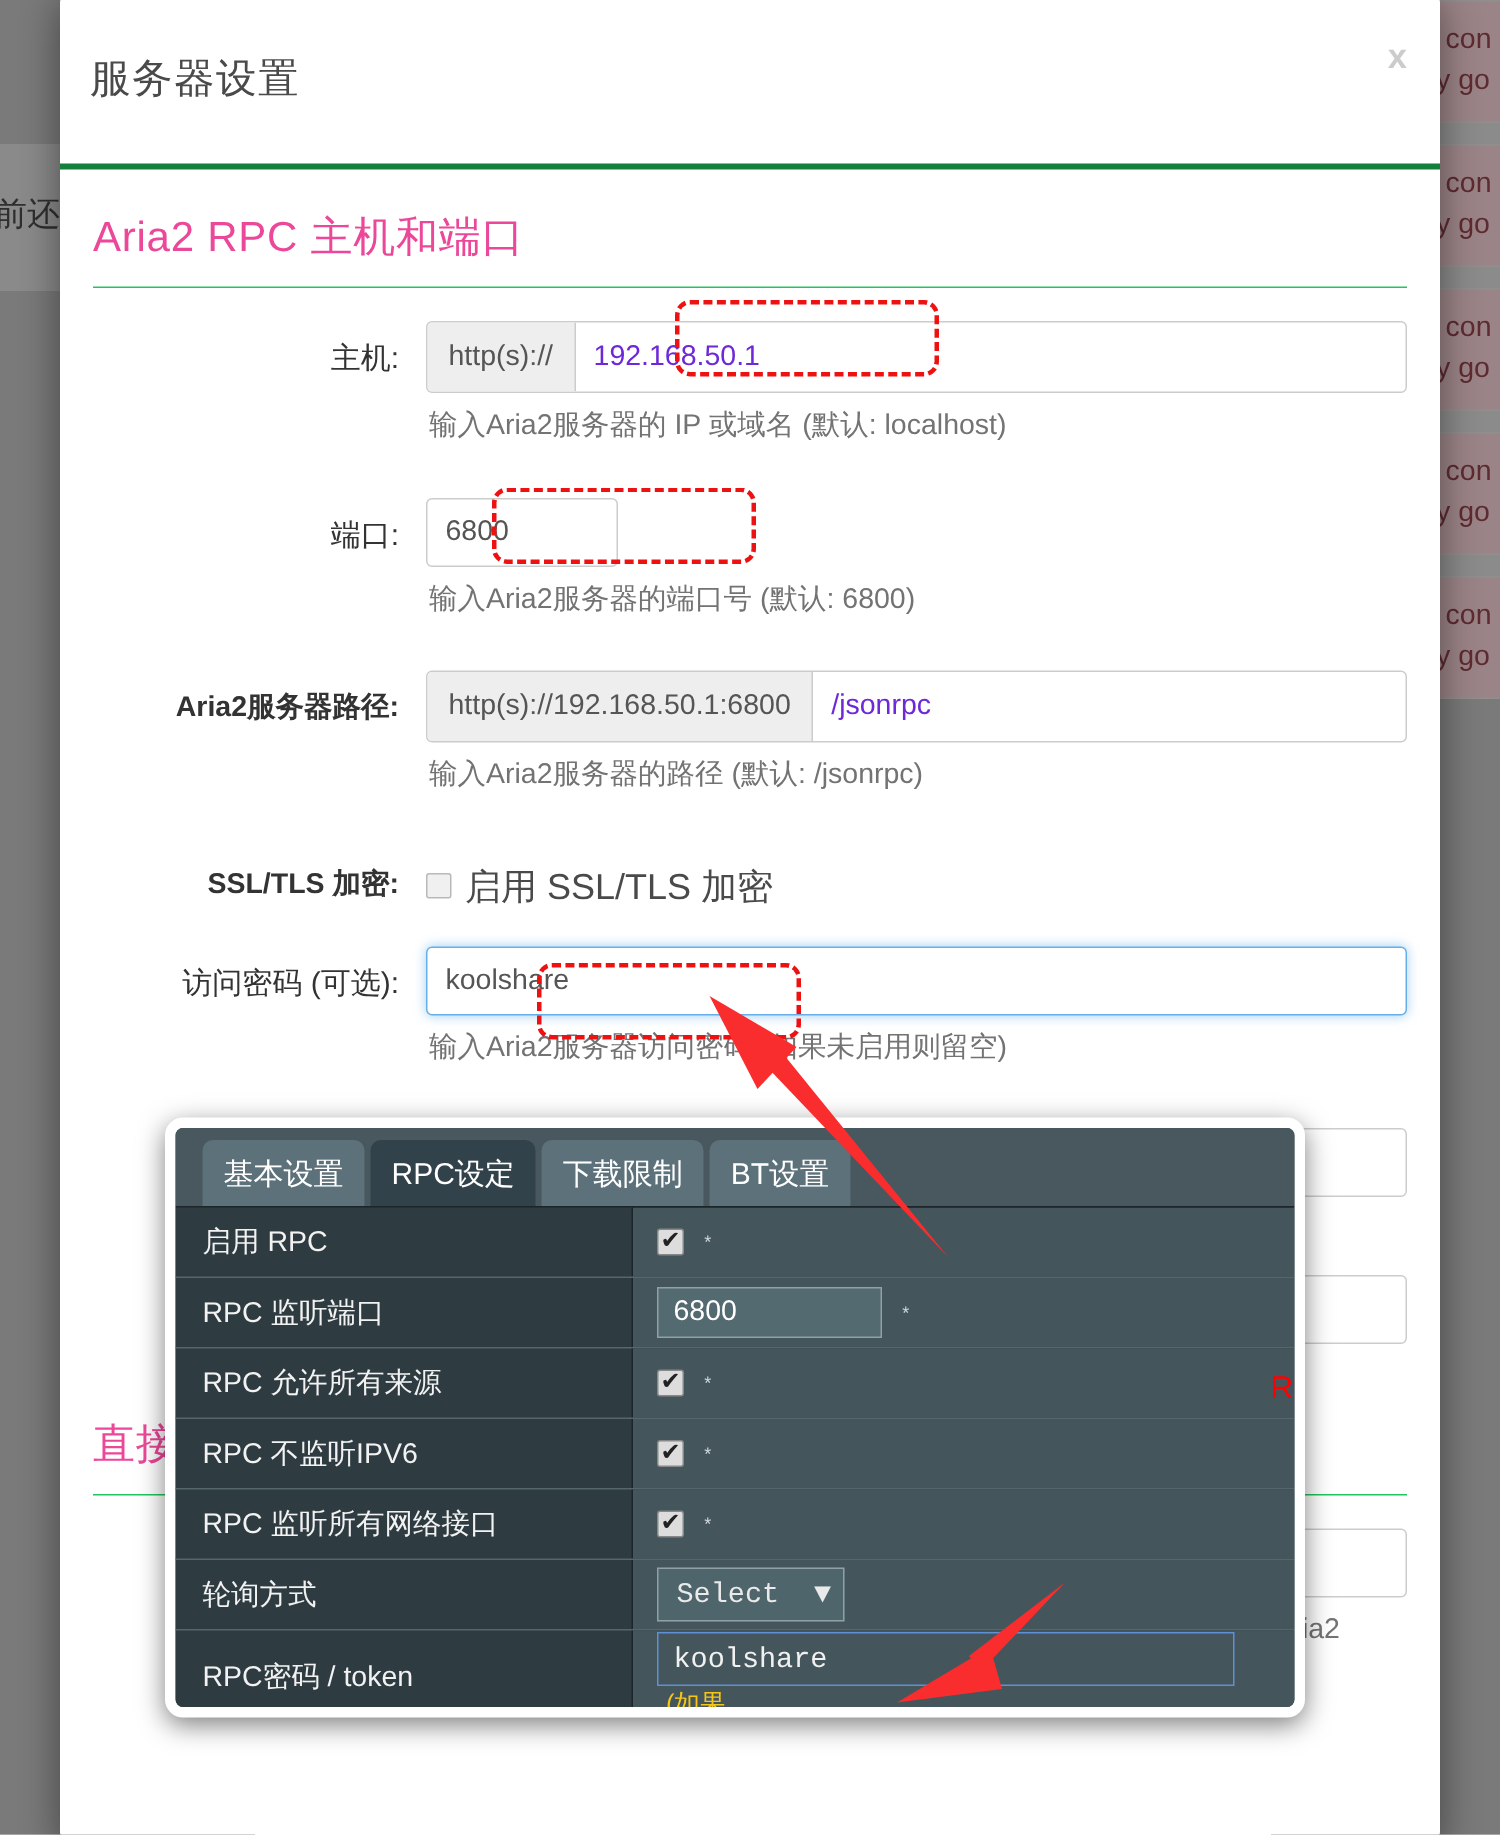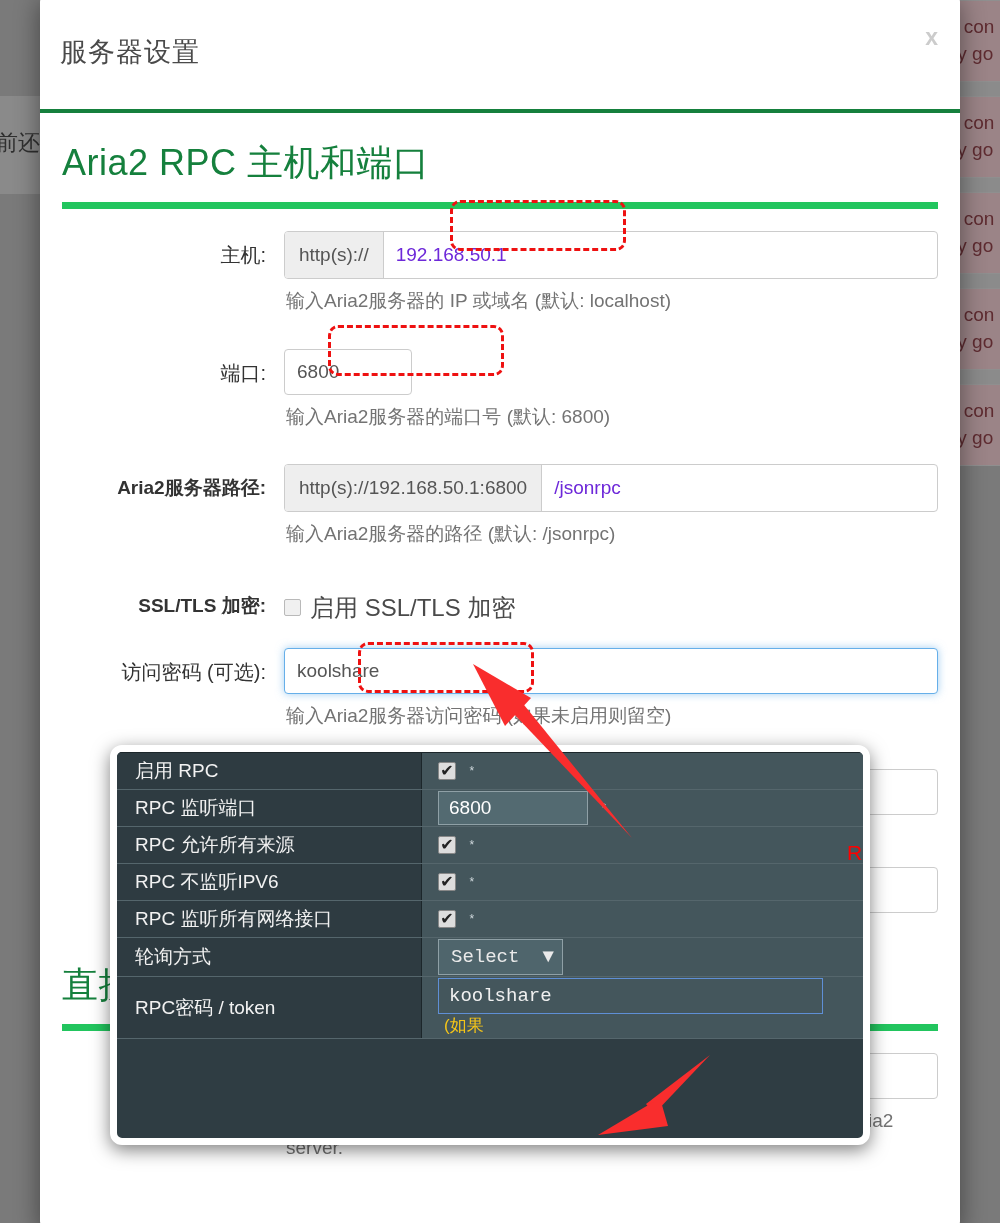--- a/index.html
+++ b/index.html
@@ -105,25 +105,25 @@
     cursor: pointer;
     font-weight: bold;
     line-height: 1;
     user-select: none;
   }
 
   #modal-body {
     padding: 0 22px;
   }
   .section-title {
-    font-size: 36px;
-    color: #15803d;
+    font-size: 28px;
+    color: #ec4899;
     font-weight: 400;
     padding: 26px 0 14px 0;
-    border-bottom: 7px solid #22c55e;
+    border-bottom: 1px solid #22c55e;
     margin: 0 0 22px 0;
     letter-spacing: 0.5px;
   }
 
   
   .form-row {
     display: flex;
     align-items: flex-start;
     margin-bottom: 10px;
     position: relative;
@@ -276,21 +276,21 @@
     white-space: nowrap;
   }
   .panel-tab.active {
     background: #32424a;
     color: #ffffff;
   }
   .panel-table {
     width: 100%;
     border-collapse: collapse;
   }
-  .panel-table tr { height: 37px; }
+  .panel-table tr { height: 47px; }
   .panel-table td {
     border-top: 1px solid #1c262a;
     border-bottom: 1px solid #55666c;
     vertical-align: middle;
   }
   .panel-table td.pk {
     width: 285px;
     background: #2e3b41;
     color: #f2f2f2;
     font-size: 19px;
@@ -517,20 +517,26 @@
     <div style="height:40px"></div>
   </div>
 
   <div class="dash-box" id="dash-host"></div>
   <div class="dash-box" id="dash-port"></div>
   <div class="dash-box" id="dash-token"></div>
 </div>
 
 <div id="router-panel">
 
+  <div id="panel-tabs">
+    <div class="panel-tab">基本设置</div>
+    <div class="panel-tab active">RPC设定</div>
+    <div class="panel-tab">下载限制</div>
+    <div class="panel-tab">BT设置</div>
+  </div>
 
   <table class="panel-table">
     <tbody>
         <tr>
       <td class="pk">启用 RPC</td>
       <td class="pv">
         <span class="rcb">✔</span>
         <span class="star">*</span>
       </td>
     </tr>

